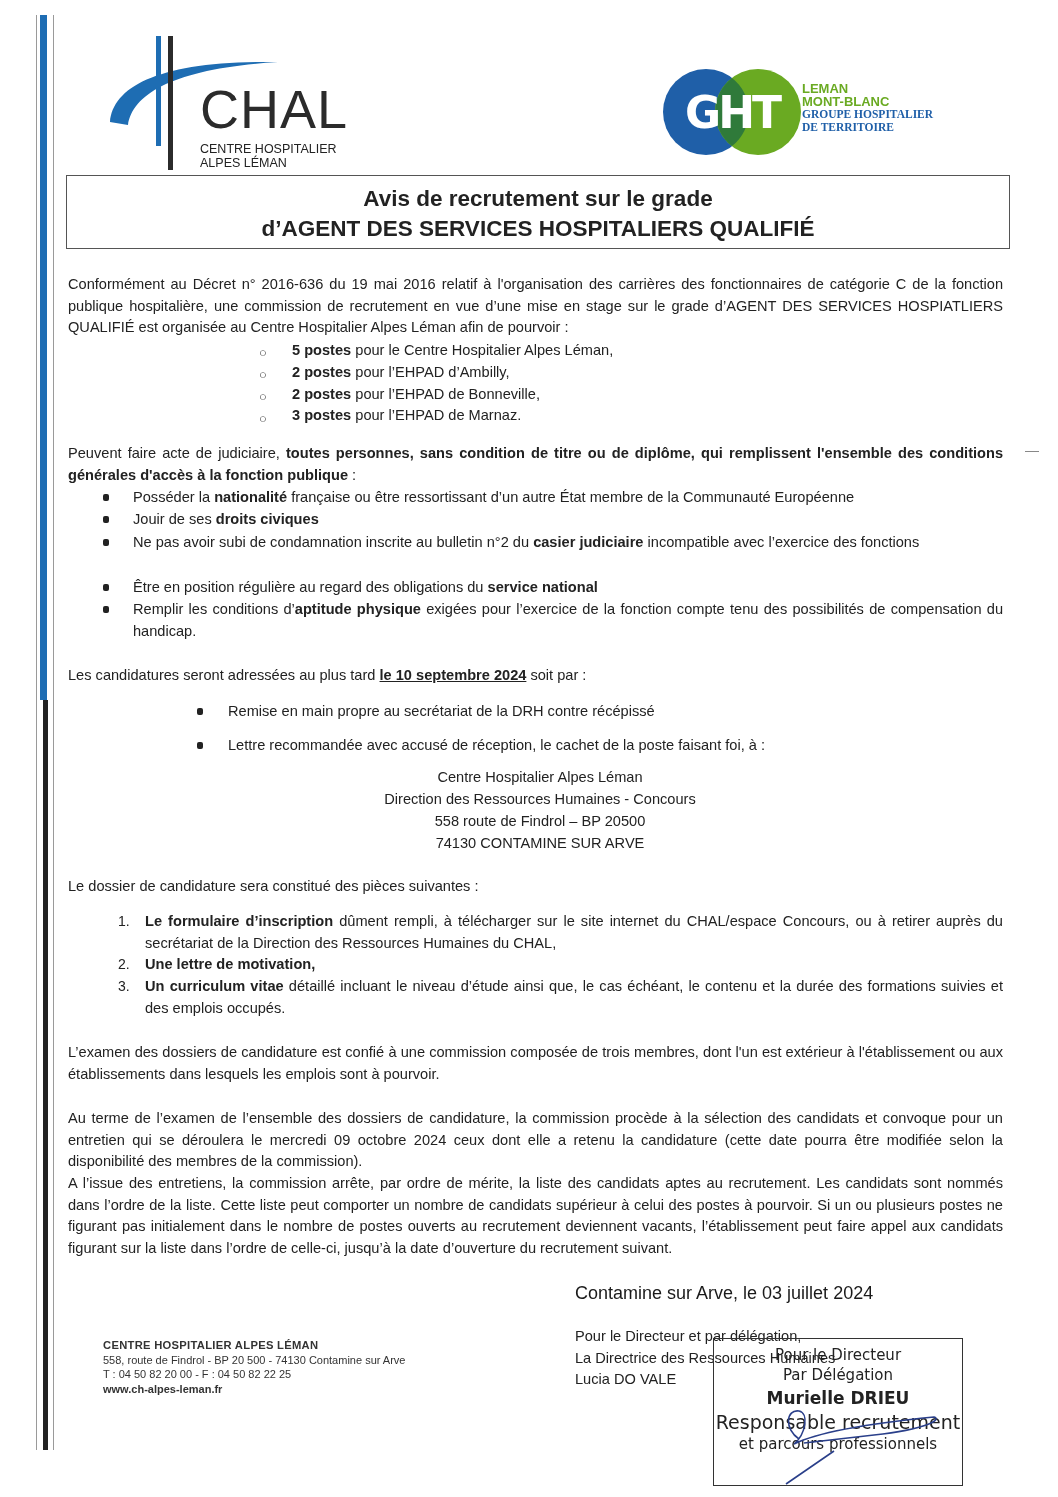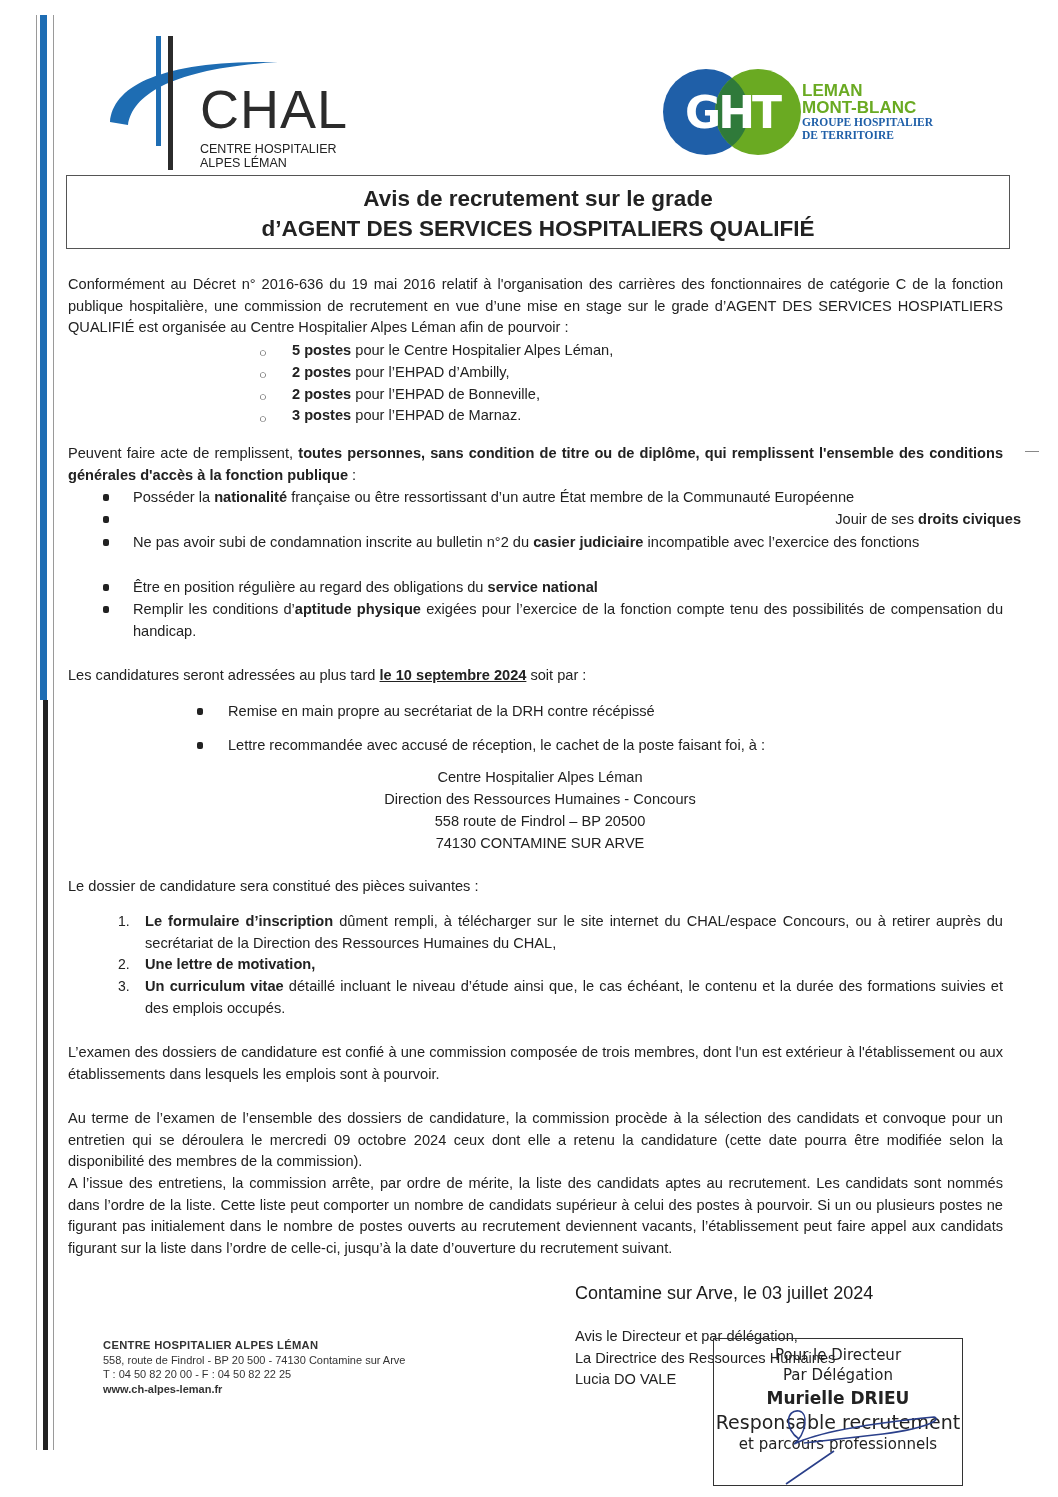--- a/index.html
+++ b/index.html
@@ -14,21 +14,21 @@
   .right-mark { left: 1025px; top: 451px; width: 14px; height: 1px; background: #888; }
 
   
   .chal-logo { left: 108px; top: 30px; width: 250px; height: 140px; }
   .chal-word { left: 200px; top: 82px; font-size: 54px; color: #2b2b2b; letter-spacing: 1px; line-height: 1; }
   .chal-sub { left: 200px; top: 142px; font-size: 12.5px; font-weight: normal; color: #222; line-height: 14px; }
 
   
   .ght-logo { left: 662px; top: 68px; width: 140px; height: 88px; }
   .ght-text { left: 802px; top: 82px; line-height: 1; }
-  .ght-l1 { font-size: 17px; font-weight: bold; color: #6aaa22; }
+  .ght-l1 { font-size: 13px; font-weight: bold; color: #6aaa22; }
   .ght-l2 { font-size: 11.5px; font-weight: bold; color: #1f5fa8; margin-top: 1px; font-family: Liberation Serif, serif; }
 
   
   .title-box { left: 66px; top: 175px; width: 942px; height: 72px; border: 1px solid #555;
                text-align: center; font-size: 22.5px; font-weight: bold; color: #222; }
   .title-box div { line-height: 30px; }
   .title-box .t1 { margin-top: 8px; }
 
   .p { position: absolute; left: 68px; width: 935px; font-size: 14.6px; line-height: 21.5px;
        text-align: justify; color: #222; }
@@ -97,26 +97,26 @@
   <span class="circ" style="left:259px; top:345px;">○</span>
   <div class="li" style="left:292px; top:340px;"><b>5 postes</b><span> pour le Centre Hospitalier Alpes Léman,</span></div>
   <span class="circ" style="left:259px; top:367px;">○</span>
   <div class="li" style="left:292px; top:362px;"><b>2 postes</b><span> pour l’EHPAD d’Ambilly,</span></div>
   <span class="circ" style="left:259px; top:389px;">○</span>
   <div class="li" style="left:292px; top:384px;"><b>2 postes</b><span> pour l’EHPAD de Bonneville,</span></div>
   <span class="circ" style="left:259px; top:411px;">○</span>
   <div class="li" style="left:292px; top:405px;"><b>3 postes</b><span> pour l’EHPAD de Marnaz.</span></div>
 </div>
 
-<div class="p" style="top:443px;"><span>Peuvent faire acte de remplissent, </span><b>toutes personnes, sans condition de titre ou de diplôme, qui remplissent l'ensemble des conditions générales d'accès à la fonction publique</b><span> :</span></div>
+<div class="p" style="top:443px;"><span>Peuvent faire acte de judiciaire, </span><b>toutes personnes, sans condition de titre ou de diplôme, qui remplissent l'ensemble des conditions générales d'accès à la fonction publique</b><span> :</span></div>
 <div>
   <span class="dot" style="left:103px; top:494px;"></span>
   <div class="li" style="left:133px; top:487px; width:870px;"><span>Posséder la </span><b>nationalité</b><span> française ou être ressortissant d’un autre État membre de la Communauté Européenne</span></div>
   <span class="dot" style="left:103px; top:516px;"></span>
-  <div class="li" style="left:151px; top:509px; width:870px;text-align:right;"><span>Jouir de ses </span><b>droits civiques</b><span></span></div>
+  <div class="li" style="left:133px; top:509px; width:870px;"><span>Jouir de ses </span><b>droits civiques</b><span></span></div>
   <span class="dot" style="left:103px; top:539px;"></span>
   <div class="li" style="left:133px; top:532px; width:870px; text-align:justify;"><span>Ne pas avoir subi de condamnation inscrite au bulletin n°2 du </span><b>casier judiciaire</b><span> incompatible avec l’exercice des fonctions</span></div>
   <span class="dot" style="left:103px; top:584px;"></span>
   <div class="li" style="left:133px; top:577px; width:870px;"><span>Être en position régulière au regard des obligations du </span><b>service national</b><span></span></div>
   <span class="dot" style="left:103px; top:606px;"></span>
   <div class="li" style="left:133px; top:599px; width:870px; text-align:justify;"><span>Remplir les conditions d’</span><b>aptitude physique</b><span> exigées pour l’exercice de la fonction compte tenu des possibilités de compensation du handicap.</span></div>
 </div>
 
 <div class="p" style="top:665px;"><span>Les candidatures seront adressées au plus tard </span><span class="u">le 10 septembre 2024</span><span> soit par :</span></div>
 <span class="dot" style="left:197px; top:708px;"></span>
@@ -141,21 +141,21 @@
 </div>
 
 <div class="p" style="top:1042px;">L’examen des dossiers de candidature est confié à une commission composée de trois membres, dont l'un est extérieur à l'établissement ou aux établissements dans lesquels les emplois sont à pourvoir.</div>
 
 <div class="p" style="top:1108px;">Au terme de l’examen de l’ensemble des dossiers de candidature, la commission procède à la sélection des candidats et convoque pour un entretien qui se déroulera le mercredi 09 octobre 2024 ceux dont elle a retenu la candidature (cette date pourra être modifiée selon la disponibilité des membres de la commission).</div>
 <div class="p" style="top:1173px;">A l’issue des entretiens, la commission arrête, par ordre de mérite, la liste des candidats aptes au recrutement. Les candidats sont nommés dans l’ordre de la liste. Cette liste peut comporter un nombre de candidats supérieur à celui des postes à pourvoir. Si un ou plusieurs postes ne figurant pas initialement dans le nombre de postes ouverts au recrutement deviennent vacants, l’établissement peut faire appel aux candidats figurant sur la liste dans l’ordre de celle-ci, jusqu’à la date d’ouverture du recrutement suivant.</div>
 
 <div class="abs" style="left:575px; top:1283px; font-size:18px; line-height:21.5px;">Contamine sur Arve, le 03 juillet 2024</div>
 
 <div class="abs sig-block" style="top:1326px;">
-  <div>Avis le Directeur et par délégation,</div>
+  <div>Pour le Directeur et par délégation,</div>
   <div>La Directrice des Ressources Humaines</div>
   <div>Lucia DO VALE</div>
 </div>
 
 <div class="abs stamp">
   <div class="s1">Pour le Directeur</div>
   <div class="s2">Par Délégation</div>
   <div class="s3">Murielle DRIEU</div>
   <div class="s4">Responsable recrutement</div>
   <div class="s5">et parcours professionnels</div>

